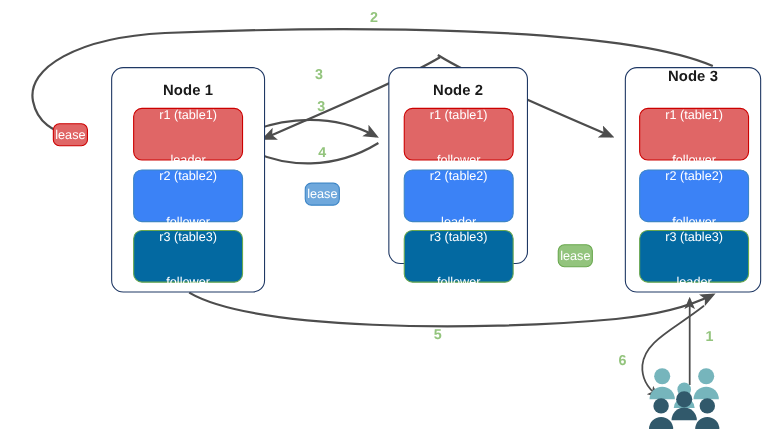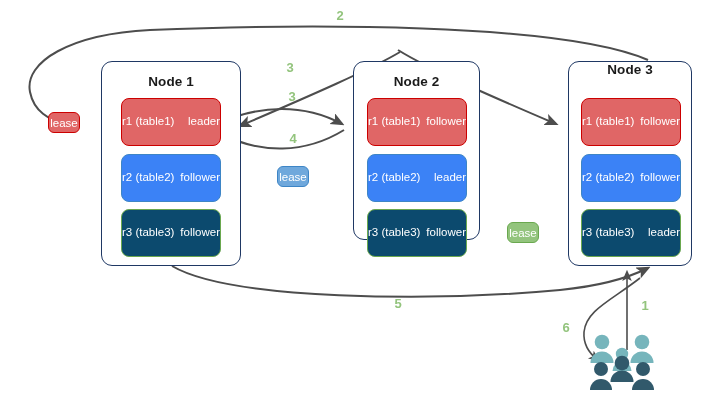--- a/index.html
+++ b/index.html
@@ -40,32 +40,33 @@
     font-size: 13.5px;
     font-weight: bold;
     color: #1a1a1a;
     letter-spacing: 0.1px;
   }
   .replica {
     position: absolute;
     box-sizing: border-box;
     border-radius: 8px;
     display: flex;
-    flex-direction: row;
+    flex-direction: column;
     align-items: center;
-    justify-content: space-between;
+    justify-content: flex-start;
     color: #ffffff;
     font-size: 11.5px;
     line-height: 13.5px;
     text-align: center;
+    gap: 27px;
   }
   .replica span { display: block; }
   .rep-red   { background: #e06666; border: 1.6px solid #cc0000; }
   .rep-blue  { background: #3b82f6; border: 1.6px solid #3d85c6; }
-  .rep-green { background: #0c4a6e; border: 1.6px solid #6aa84f; }
+  .rep-green { background: #0369a1; border: 1.6px solid #6aa84f; }
 
   .lease {
     position: absolute;
     box-sizing: border-box;
     border-radius: 6px;
     display: flex;
     align-items: center;
     justify-content: center;
     color: #ffffff;
     font-size: 11.5px;

